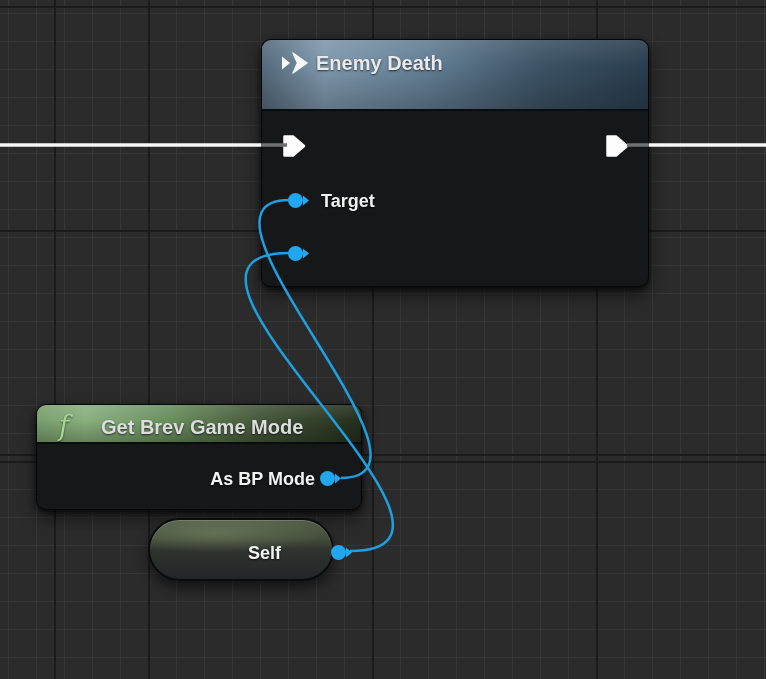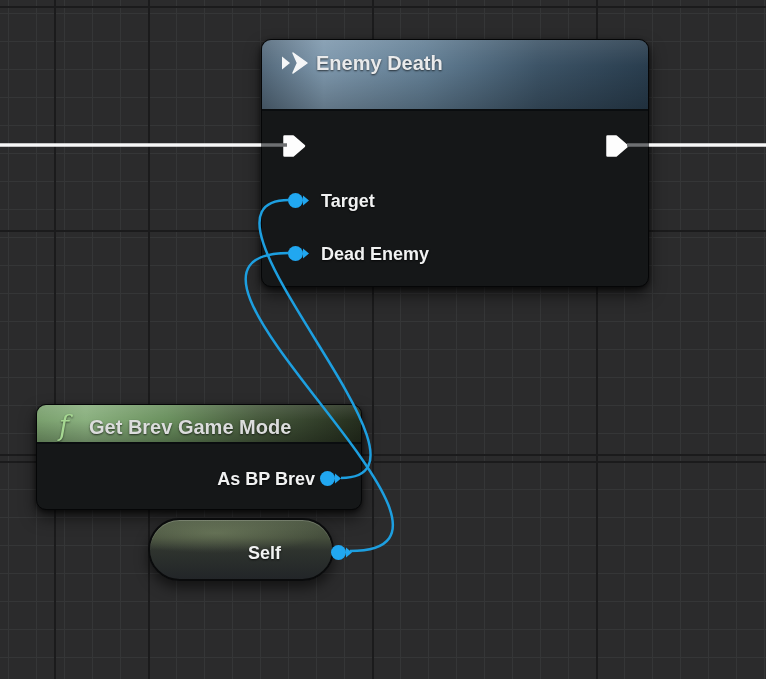--- a/index.html
+++ b/index.html
@@ -98,30 +98,29 @@
     <svg class="pin-svg" style="left:25px; top:152px;" width="23" height="17" viewBox="0 0 23 17">
       <circle cx="8.5" cy="8.5" r="7.5" fill="#21a7f0"></circle>
       <path d="M16 3.5 L22 8.5 L16 13.5 Z" fill="#21a7f0"></path>
     </svg>
     <div class="pin-label" style="left:59px; top:150px;">Target</div>
 
     <svg class="pin-svg" style="left:25px; top:205px;" width="23" height="17" viewBox="0 0 23 17">
       <circle cx="8.5" cy="8.5" r="7.5" fill="#21a7f0"></circle>
       <path d="M16 3.5 L22 8.5 L16 13.5 Z" fill="#21a7f0"></path>
     </svg>
-    <div class="pin-label" style="left:59px; top:203px;">Dead Enemy</div>
   </div>
 
   <div class="node" style="left:36px; top:404px; width:326px; height:106px;">
     <div class="node-header hdr-green"></div>
 
     <div class="fn-glyph" style="left:22px; top:5px;">f</div>
-    <div class="node-title" style="left:52px; top:10px; color:#dcdddd;">Get Brev Game Mode</div>
+    <div class="node-title" style="left:64px; top:10px; color:#dcdddd;">Get Brev Game Mode</div>
 
-    <div class="pin-label" style="right:46px; top:63px;">As BP Brev</div>
+    <div class="pin-label" style="right:46px; top:63px;">As BP Mode</div>
     <svg class="pin-svg" style="left:282px; top:65px;" width="23" height="17" viewBox="0 0 23 17">
       <circle cx="8.5" cy="8.5" r="7.5" fill="#21a7f0"></circle>
       <path d="M16 3.5 L22 8.5 L16 13.5 Z" fill="#21a7f0"></path>
     </svg>
   </div>
 
   <div class="self-node" style="left:148px; top:518px; width:186px; height:63px;">
     <div class="pin-label" style="right:51px; top:22px;">Self</div>
     <svg class="pin-svg" style="left:180px; top:24px;" width="23" height="17" viewBox="0 0 23 17">
       <circle cx="8.5" cy="8.5" r="7.5" fill="#21a7f0"></circle>

